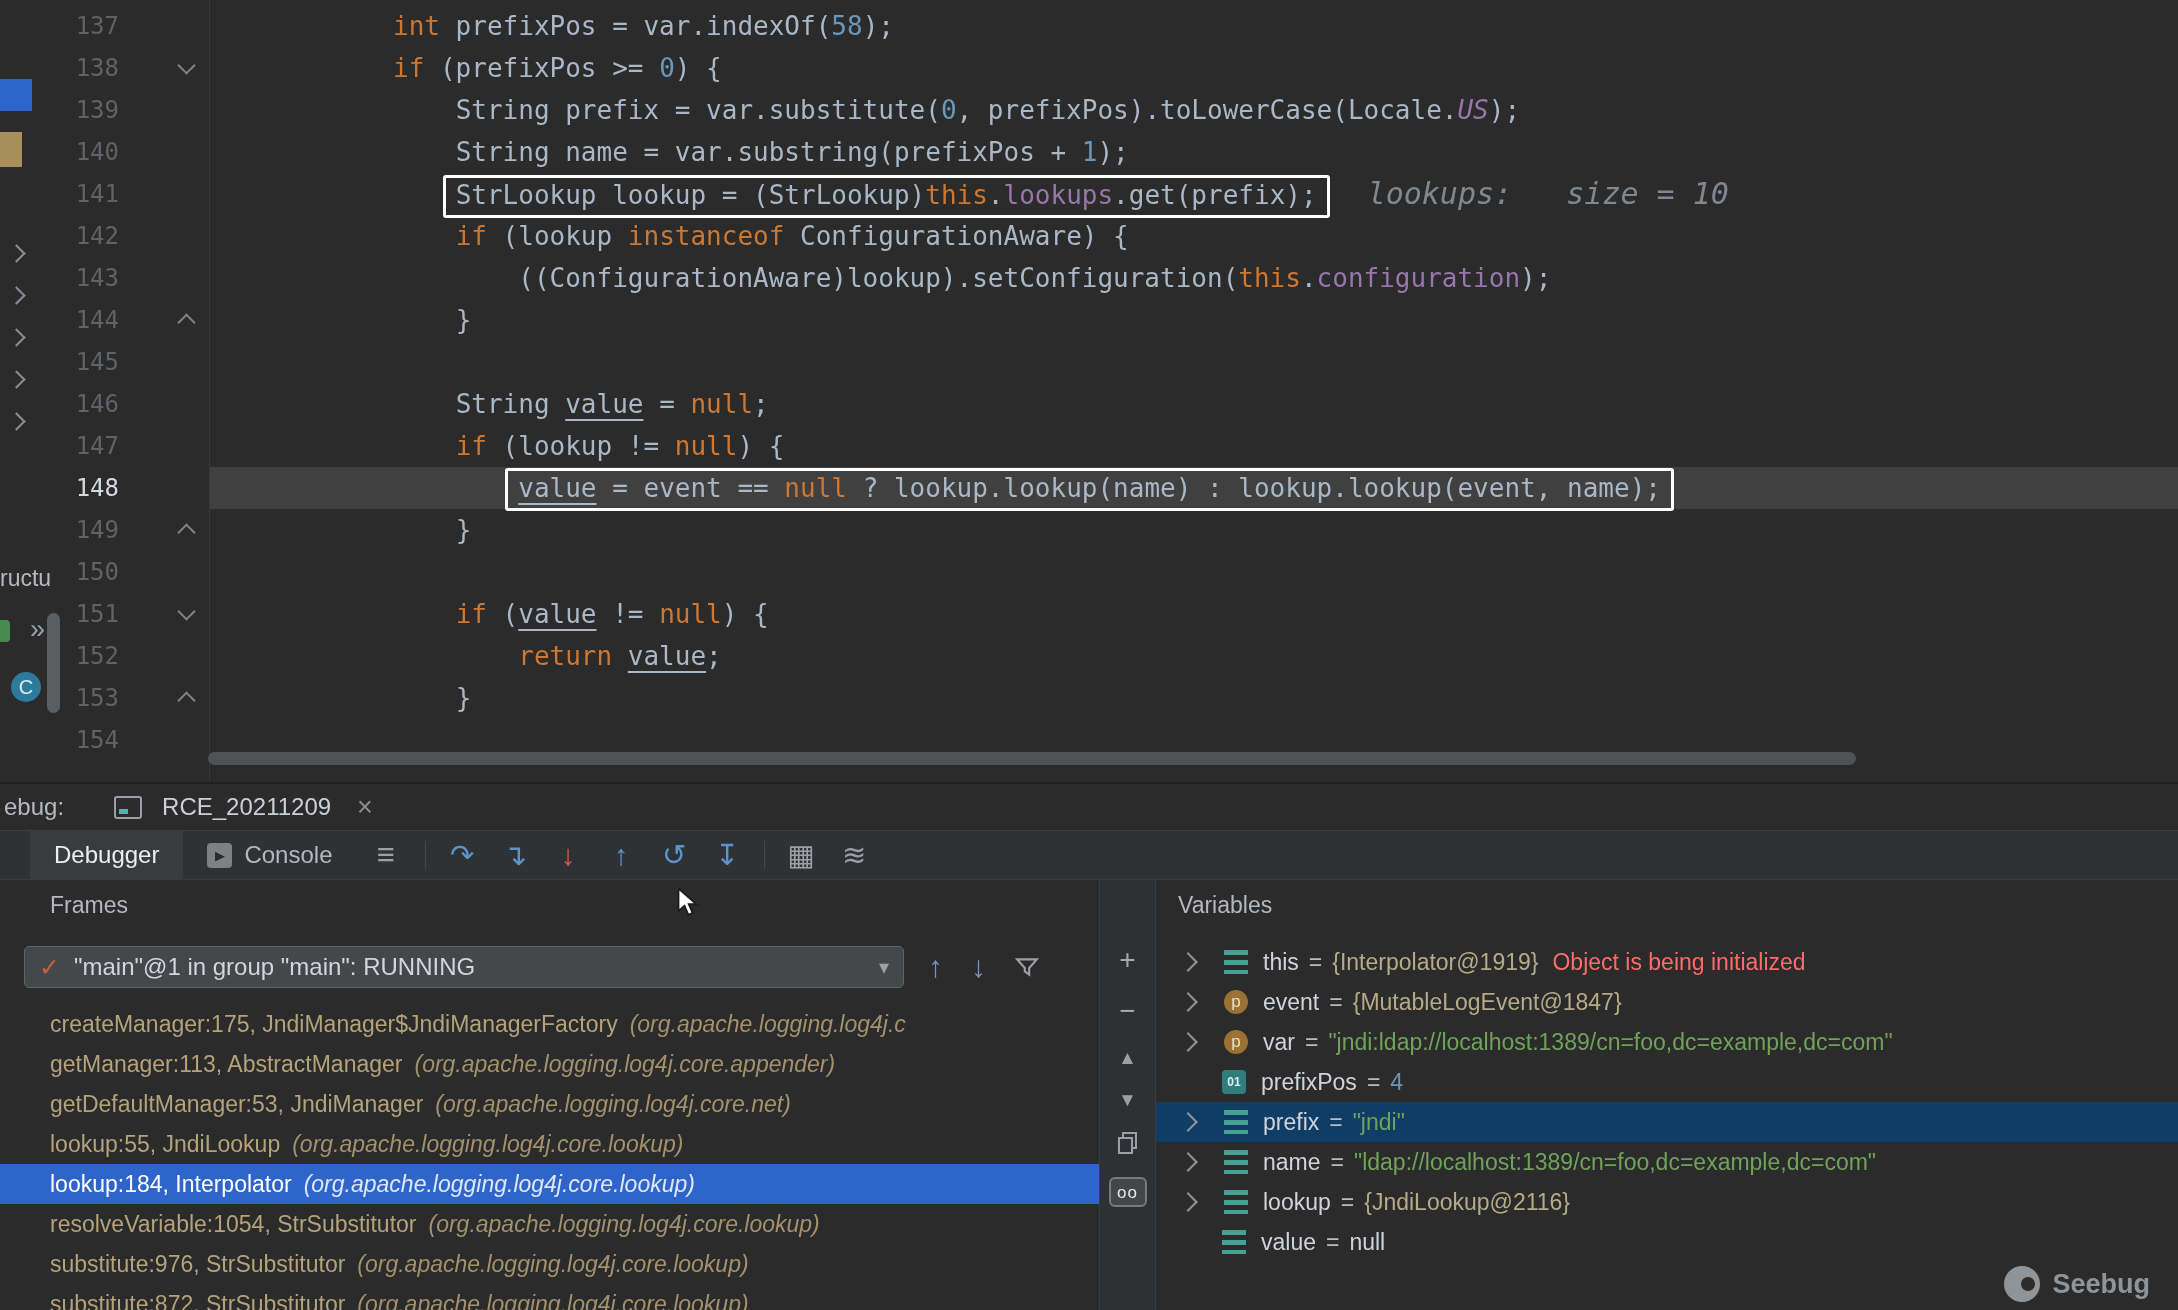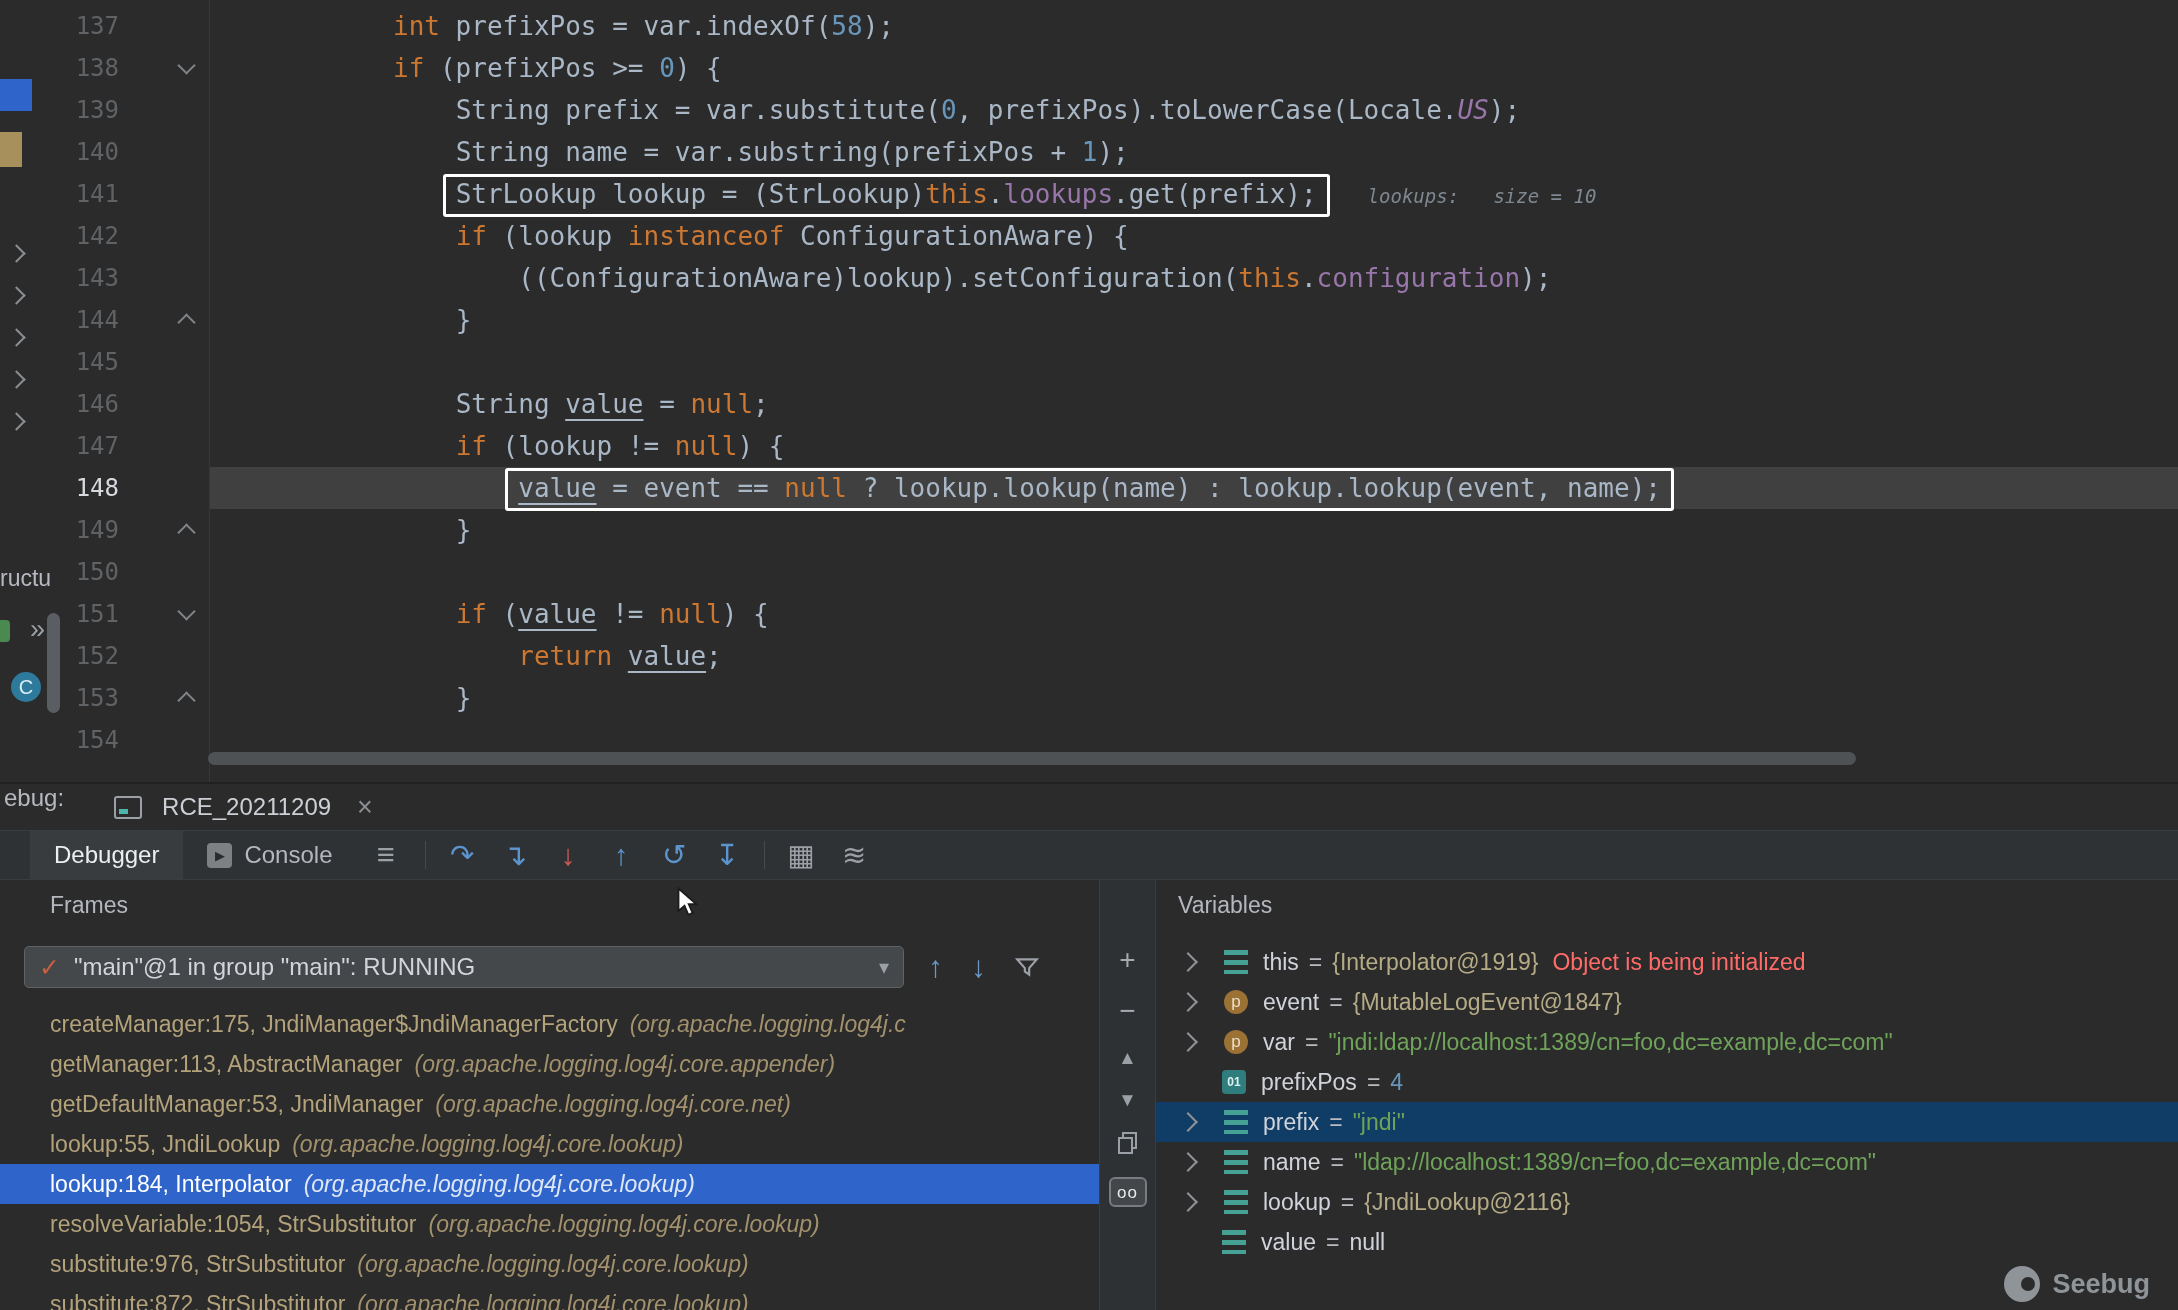--- a/index.html
+++ b/index.html
@@ -10,21 +10,21 @@
   #editor{position:absolute;left:0;top:0;width:2178px;height:782px;background:#2b2b2b;overflow:hidden;}
   #code-lines{padding-top:5px;}
   .code-row{height:42px;line-height:42px;white-space:pre;
             font-family:"DejaVu Sans Mono",monospace;font-size:26px;color:#a9b7c6;
             padding-left:393px;}
   .code-row.current{background:#404040;}
   .kw{color:#cc7832;} .num{color:#6897bb;} .pl{color:#a9b7c6;}
   .fd{color:#9876aa;} .st{color:#9876aa;font-style:italic;}
   .u{color:#a9b7c6;text-decoration:underline;text-decoration-thickness:2px;text-underline-offset:6px;}
   .redbox{border:3px solid #ffffff;border-radius:3px;padding:2px 10px 5px 10px;margin:-2px -10px -5px -13px;}
-  .hint{color:#7f8790;font-style:italic;margin-left:48px;font-size:19px;}
+  .hint{color:#7f8790;font-style:italic;margin-left:48px;font-size:30px;}
 
   #gutter{position:absolute;left:0;top:0;width:210px;height:782px;background:#2b2b2b;z-index:2;
           border-right:1px solid #353739;padding-top:5px;box-sizing:border-box;}
   .gut-row{height:42px;line-height:42px;position:relative;}
   .lnum{display:inline-block;width:119px;text-align:right;
         font-family:"DejaVu Sans Mono",monospace;font-size:24px;color:#606366;}
   .gut-row.cur .lnum{color:#d6d9dd;}
   .fold{position:absolute;left:180px;top:50%;width:11px;height:11px;}
   .fold-open{border-right:2px solid #7f8488;border-bottom:2px solid #7f8488;transform:translateY(-70%) rotate(45deg);}
   .fold-close{border-right:2px solid #7f8488;border-bottom:2px solid #7f8488;transform:translateY(-30%) rotate(-135deg);}
@@ -41,21 +41,21 @@
   #ructu{left:0;top:565px;font-size:23px;color:#b6bac0;}
   #green-bit{left:0;top:620px;width:10px;height:22px;background:#4a8a50;border-radius:0 4px 4px 0;}
   #raquo{left:30px;top:614px;font-size:27px;color:#9aa0a6;}
   #c-badge{left:11px;top:672px;width:30px;height:30px;border-radius:50%;background:#2d7a9c;
            color:#d8ecf5;font-size:20px;line-height:30px;text-align:center;}
   #v-scroll{left:47px;top:613px;width:13px;height:100px;background:#5a5e62;border-radius:7px;}
 
   
   #debug{position:absolute;left:0;top:782px;width:2178px;height:528px;background:#2b2b2b;
          border-top:2px solid #202123;box-sizing:border-box;color:#c6cad0;}
-  .tabstrip{height:46px;display:flex;align-items:flex-start;border-bottom:1px solid #3a3d3f;padding-left:4px;}
+  .tabstrip{height:46px;display:flex;align-items:center;border-bottom:1px solid #3a3d3f;padding-left:4px;}
   #debug-label{font-size:24px;color:#b6bac0;}
   .dtab{display:flex;align-items:center;gap:20px;margin-left:36px;padding:0 14px;height:100%;}
   .dtab-icon{width:24px;height:19px;border:2px solid #9aa0a6;border-radius:3px;position:relative;}
   .dtab-icon::after{content:"";position:absolute;left:3px;bottom:3px;width:9px;height:5px;background:#4db6ac;}
   .dtab-label{font-size:24px;color:#ccd0d6;}
   .dtab-close{font-size:27px;color:#8a8e92;margin-left:6px;line-height:1;}
 
   .toolbar{height:48px;display:flex;align-items:center;border-bottom:1px solid #3a3d3f;background:#2f3234;position:relative;}
   .tb-tab{padding:0 24px;font-size:24px;height:100%;display:flex;align-items:center;gap:12px;color:#b4b8be;}
   .tb-tab.active{color:#eceef1;background:#383c3e;}

